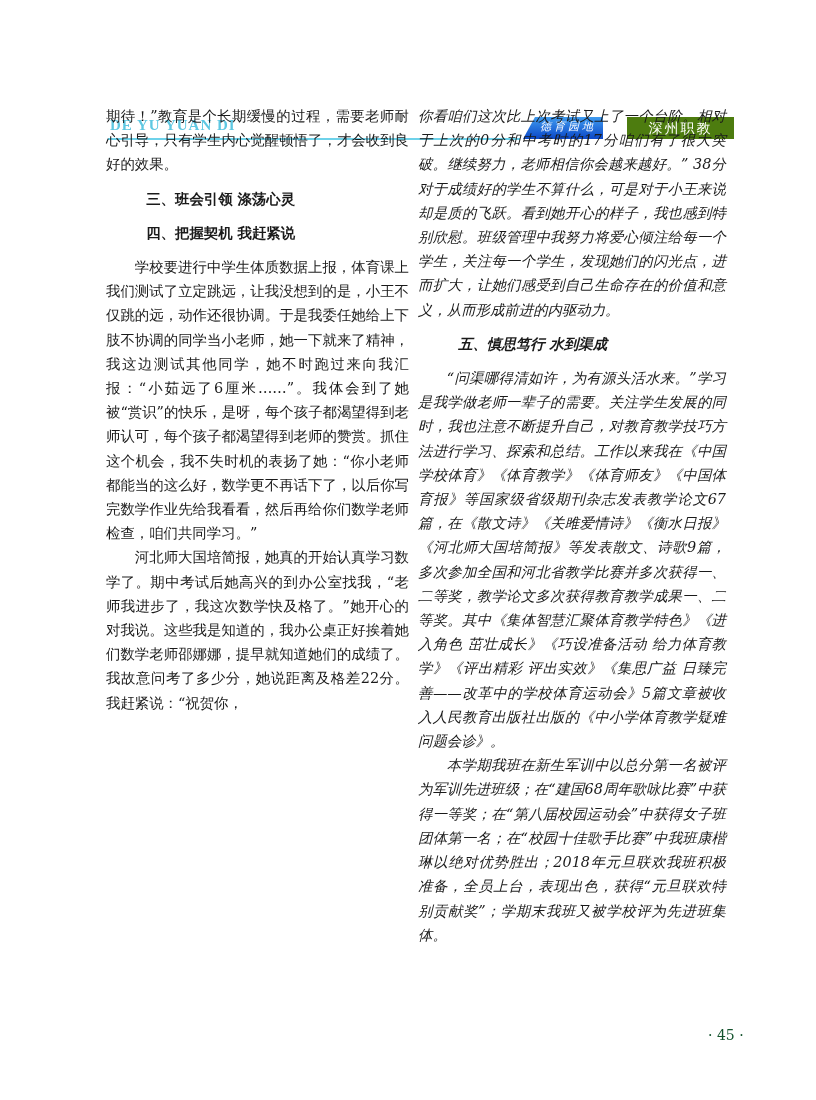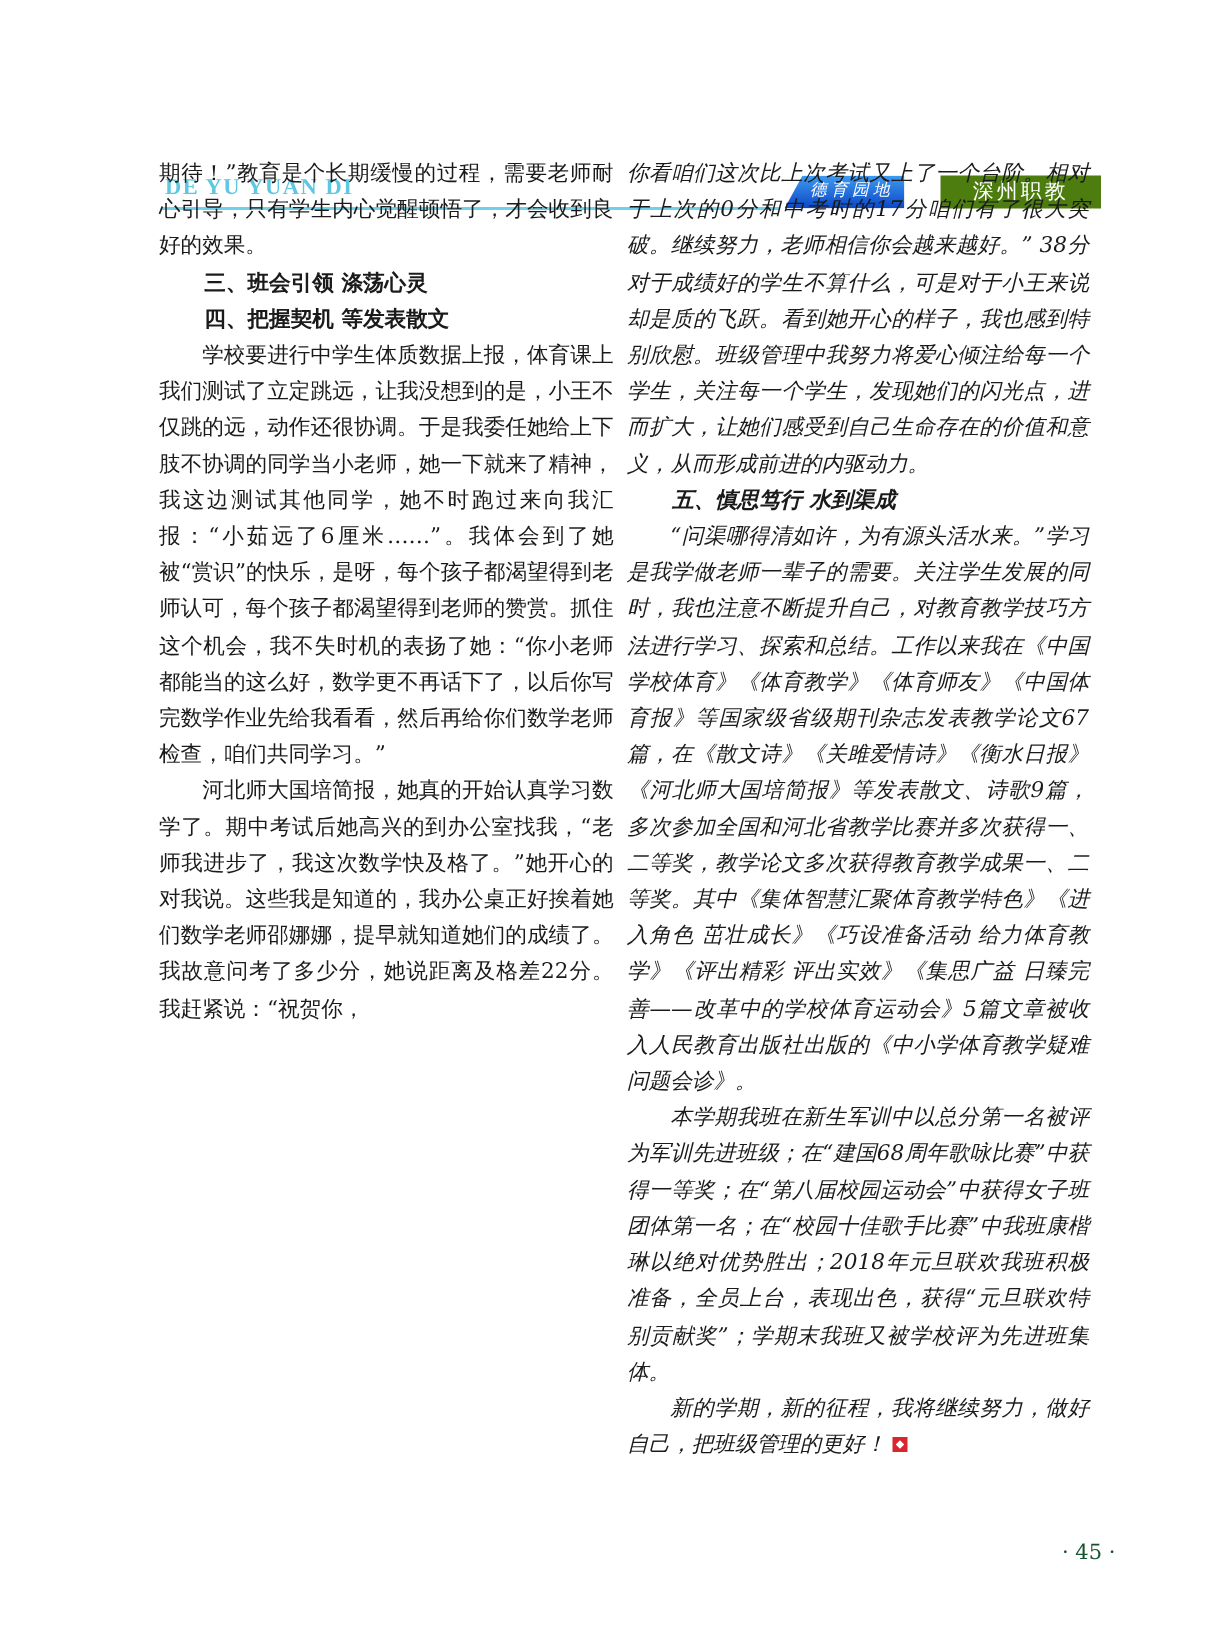--- a/index.html
+++ b/index.html
@@ -16,21 +16,21 @@
                      letter-spacing: 3px; font-style: italic; font-family: "DejaVu Serif", serif; }
   .header-brand { position: absolute; left: 627px; top: 73px; width: 107px; height: 22px; background: #4d7c0f;
                   color: #ffffff; font-family: "DejaVu Sans", sans-serif; font-size: 14px;
                   line-height: 22px; text-align: center; letter-spacing: 2px; }
   .col { position: absolute; top: 104px; width: 303px; font-size: 14.4px; line-height: 24.2px;
          text-align: justify; }
   .col-left { left: 106px; }
   .col-right { left: 418px; width: 308px; font-style: italic; }
   .col p { margin: 0; text-indent: 2em; }
   .col p.noindent { text-indent: 0; }
-  .col h3 { margin: 0; font-size: 14.4px; line-height: 24.2px; font-weight: bold;
+  .col h3 { margin: 10px; font-size: 14.4px; line-height: 24.2px; font-weight: bold;
             font-family: "DejaVu Sans", sans-serif; padding-left: 2.1em; }
   .end-mark { display: inline-block; width: 10px; height: 10px; background: #d9262c; vertical-align: middle;
               margin-left: 4px; position: relative; }
   .end-mark::after { content: ""; position: absolute; left: 3px; top: 3px; width: 4px; height: 4px;
                      background: #ffffff; transform: rotate(45deg); }
   .page-number { position: absolute; left: 708px; top: 1007px; font-size: 14px; color: #14532d; margin-top: 20px; }
 </style>
 </head>
 <body>
 
@@ -38,25 +38,24 @@
   <div class="header-title">DE YU YUAN DI</div>
   <div class="header-line"></div>
   <div class="header-tab"></div>
   <div class="header-tab-text">德育园地</div>
   <div class="header-brand">深州职教</div>
 </div>
 
 <div class="col col-left" id="left-col">
     <p class="noindent"><span>期待！”教育是个长期缓慢的过程，需要老师耐心引导，只有学生内心觉醒顿悟了，才会收到良好的效果。</span></p>
     <h3><span>三、班会引领 涤荡心灵</span></h3>
-    <h3><span>四、把握契机 等发表散文</span></h3>
+    <h3><span>四、把握契机 我赶紧说</span></h3>
     <p><span>学校要进行中学生体质数据上报，体育课上我们测试了立定跳远，让我没想到的是，小王不仅跳的远，动作还很协调。于是我委任她给上下肢不协调的同学当小老师，她一下就来了精神，我这边测试其他同学，她不时跑过来向我汇报：“小茹远了6厘米……”。我体会到了她被“赏识”的快乐，是呀，每个孩子都渴望得到老师认可，每个孩子都渴望得到老师的赞赏。抓住这个机会，我不失时机的表扬了她：“你小老师都能当的这么好，数学更不再话下了，以后你写完数学作业先给我看看，然后再给你们数学老师检查，咱们共同学习。”</span></p>
     <p><span>河北师大国培简报，她真的开始认真学习数学了。期中考试后她高兴的到办公室找我，“老师我进步了，我这次数学快及格了。”她开心的对我说。这些我是知道的，我办公桌正好挨着她们数学老师邵娜娜，提早就知道她们的成绩了。我故意问考了多少分，她说距离及格差22分。我赶紧说：“祝贺你，</span></p>
   </div>
 <div class="col col-right" id="right-col">
     <p class="noindent"><span>你看咱们这次比上次考试又上了一个台阶。相对于上次的0分和中考时的17分咱们有了很大突破。继续努力，老师相信你会越来越好。”  38分对于成绩好的学生不算什么，可是对于小王来说却是质的飞跃。看到她开心的样子，我也感到特别欣慰。班级管理中我努力将爱心倾注给每一个学生，关注每一个学生，发现她们的闪光点，进而扩大，让她们感受到自己生命存在的价值和意义，从而形成前进的内驱动力。</span></p>
     <h3><span>五、慎思笃行 水到渠成</span></h3>
     <p><span>“问渠哪得清如许，为有源头活水来。”学习是我学做老师一辈子的需要。关注学生发展的同时，我也注意不断提升自己，对教育教学技巧方法进行学习、探索和总结。工作以来我在《中国学校体育》《体育教学》《体育师友》《中国体育报》等国家级省级期刊杂志发表教学论文67篇，在《散文诗》《关雎爱情诗》《衡水日报》《河北师大国培简报》等发表散文、诗歌9篇，多次参加全国和河北省教学比赛并多次获得一、二等奖，教学论文多次获得教育教学成果一、二等奖。其中《集体智慧汇聚体育教学特色》《进入角色 茁壮成长》《巧设准备活动 给力体育教学》《评出精彩  评出实效》《集思广益 日臻完善——改革中的学校体育运动会》5篇文章被收入人民教育出版社出版的《中小学体育教学疑难问题会诊》。</span></p>
     <p><span>本学期我班在新生军训中以总分第一名被评为军训先进班级；在“建国68周年歌咏比赛”中获得一等奖；在“第八届校园运动会”中获得女子班团体第一名；在“校园十佳歌手比赛”中我班康楷琳以绝对优势胜出；2018年元旦联欢我班积极准备，全员上台，表现出色，获得“元旦联欢特别贡献奖”；学期末我班又被学校评为先进班集体。</span></p>
-    <p><span>新的学期，新的征程，我将继续努力，做好自己，把班级管理的更好！</span><span class="end-mark"></span></p>
   </div>
 
 <div class="page-number">· 45 ·</div>
 
 </body></html>

